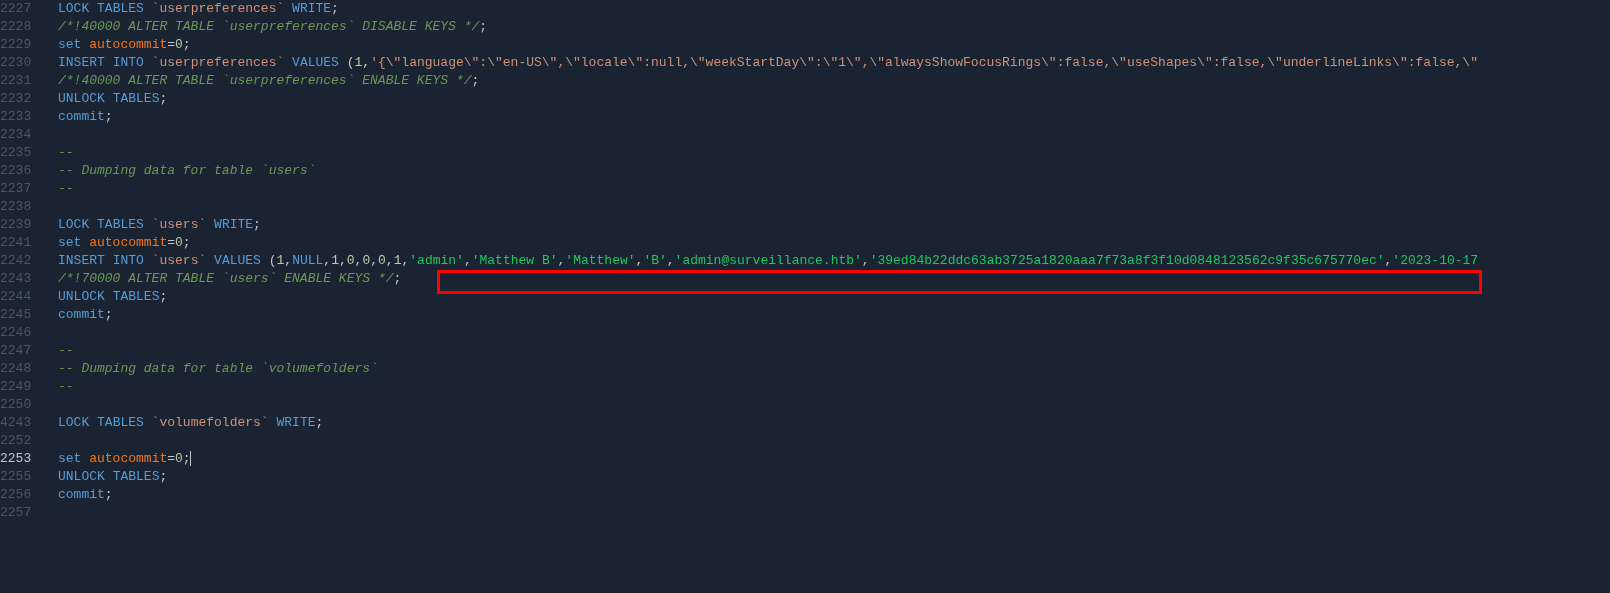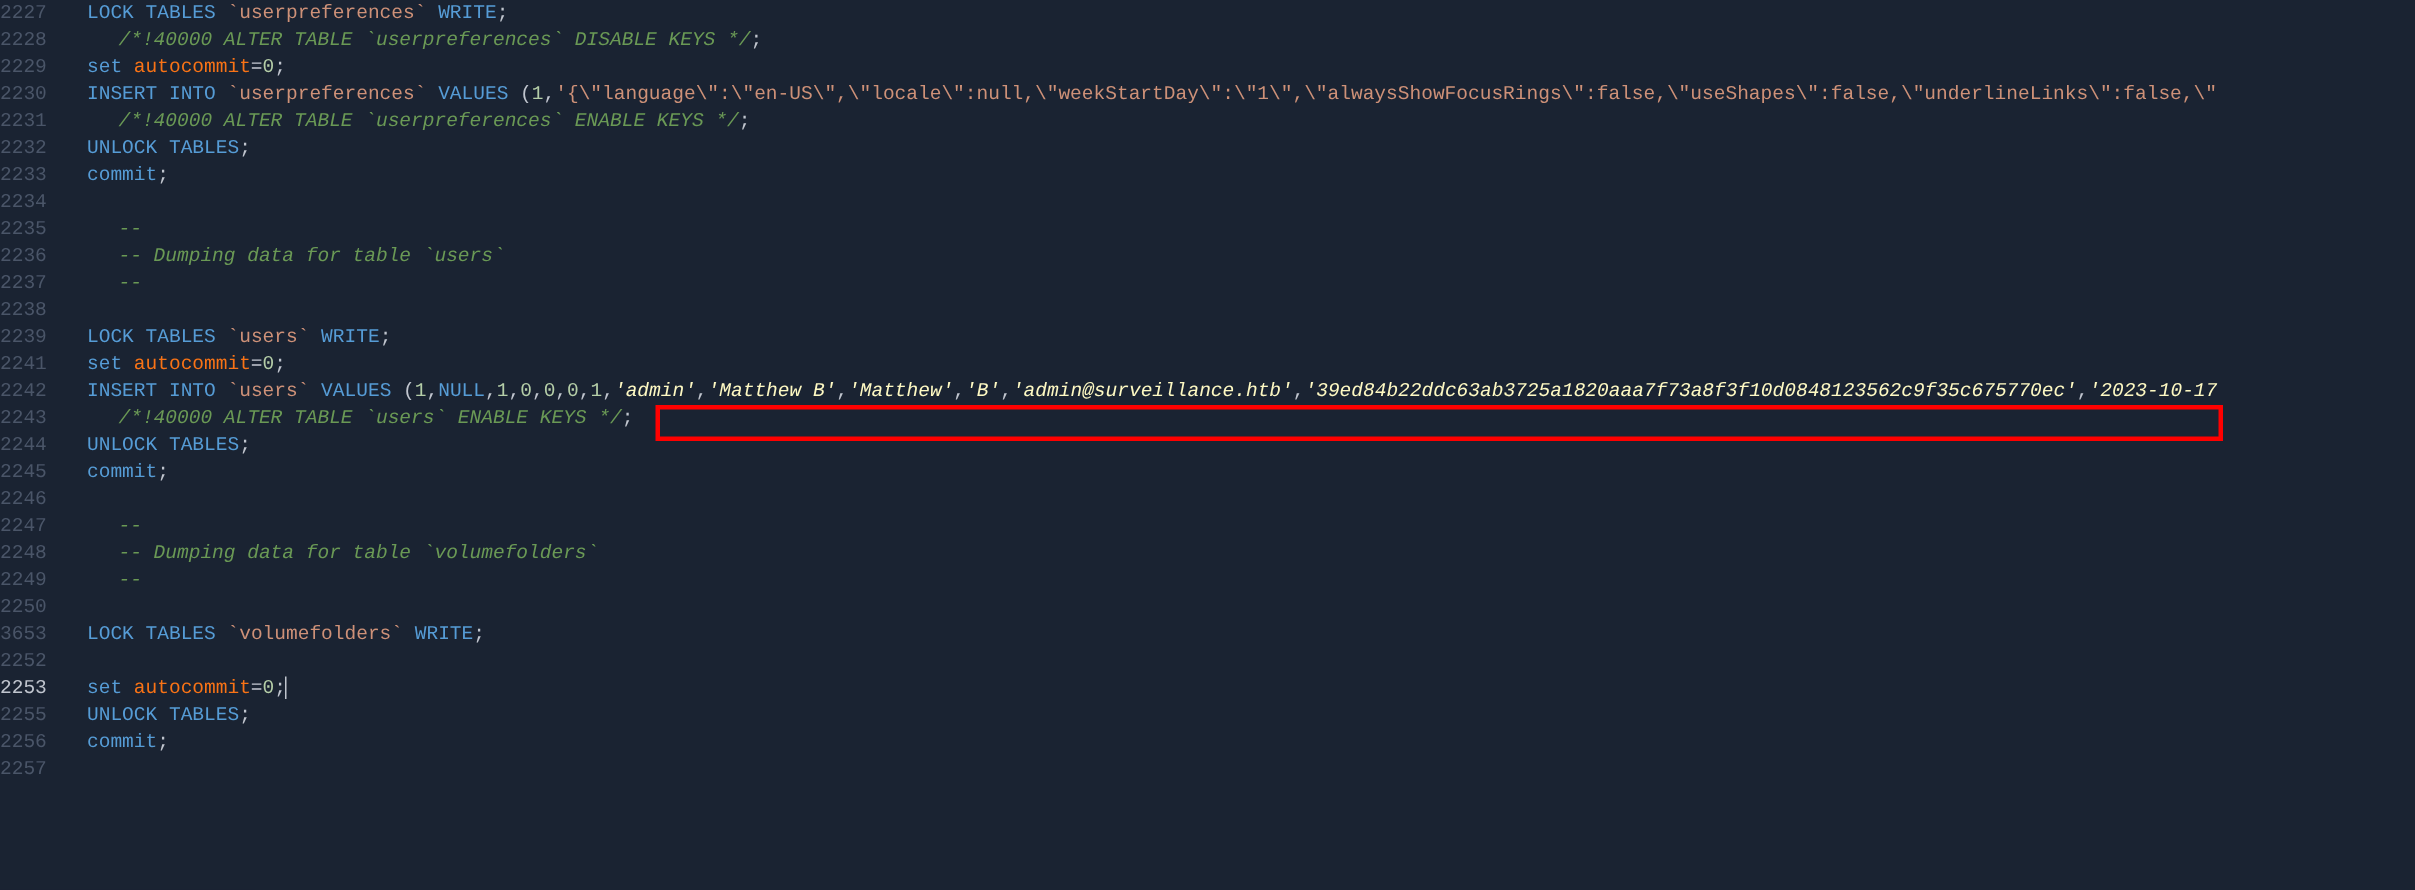--- a/index.html
+++ b/index.html
@@ -19,23 +19,23 @@
     text-align: right;
     padding-right: 32px;
     color: #4a5568;
     user-select: none;
     flex-shrink: 0;
   }
   .line.current .gutter { color: #c0c5ce; text-align: right; }
   .code { white-space: pre; }
   .kw { color: #569cd6; }
   .str { color: #ce9178; }
-  .ystr { color: #fef9c3; font-style: italic; }
+  .ystr { color: #22c55e; }
   .num-lit { color: #b5cea8; }
-  .comment { color: #6a9955; font-style: italic; margin-left: 21px; }
+  .comment { color: #6a9955; font-style: italic; }
   .punct { color: #c0c5ce; }
   .op { color: #c0c5ce; }
   .fn { color: #f97316; }
   .highlight-box {
     position: absolute;
     border: 3px solid #ff0000;
     pointer-events: none;
     z-index: 10;
   }
   .cursor {
@@ -107,21 +107,21 @@
     <div class="line">
       <div class="gutter">2241</div>
       <div class="code"><span class="kw">set</span> <span class="fn">autocommit</span><span class="op">=</span><span class="num-lit">0</span><span class="punct">;</span></div>
     </div>
     <div class="line">
       <div class="gutter">2242</div>
       <div class="code"><span class="kw">INSERT</span> <span class="kw">INTO</span> <span class="str">`users`</span> <span class="kw">VALUES</span> <span class="punct">(</span><span class="num-lit">1</span><span class="punct">,</span><span class="kw">NULL</span><span class="punct">,</span><span class="num-lit">1</span><span class="punct">,</span><span class="num-lit">0</span><span class="punct">,</span><span class="num-lit">0</span><span class="punct">,</span><span class="num-lit">0</span><span class="punct">,</span><span class="num-lit">1</span><span class="punct">,</span><span class="ystr">'admin'</span><span class="punct">,</span><span class="ystr">'Matthew B'</span><span class="punct">,</span><span class="ystr">'Matthew'</span><span class="punct">,</span><span class="ystr">'B'</span><span class="punct">,</span><span class="ystr">'admin@surveillance.htb'</span><span class="punct">,</span><span class="ystr">'39ed84b22ddc63ab3725a1820aaa7f73a8f3f10d0848123562c9f35c675770ec'</span><span class="punct">,</span><span class="ystr">'2023-10-17</span></div>
     </div>
     <div class="line">
       <div class="gutter">2243</div>
-      <div class="code"><span class="comment">/*!40000 ALTER TABLE `users` ENABLE KEYS */</span><span class="punct">;</span></div>
+      <div class="code"><span class="comment">/*!70000 ALTER TABLE `users` ENABLE KEYS */</span><span class="punct">;</span></div>
     </div>
     <div class="line">
       <div class="gutter">2244</div>
       <div class="code"><span class="kw">UNLOCK</span> <span class="kw">TABLES</span><span class="punct">;</span></div>
     </div>
     <div class="line">
       <div class="gutter">2245</div>
       <div class="code"><span class="kw">commit</span><span class="punct">;</span></div>
     </div>
     <div class="line">
@@ -138,21 +138,21 @@
     </div>
     <div class="line">
       <div class="gutter">2249</div>
       <div class="code"><span class="comment">--</span></div>
     </div>
     <div class="line">
       <div class="gutter">2250</div>
       <div class="code"></div>
     </div>
     <div class="line">
-      <div class="gutter">3653</div>
+      <div class="gutter">4243</div>
       <div class="code"><span class="kw">LOCK</span> <span class="kw">TABLES</span> <span class="str">`volumefolders`</span> <span class="kw">WRITE</span><span class="punct">;</span></div>
     </div>
     <div class="line">
       <div class="gutter">2252</div>
     </div>
     <div class="line current">
       <div class="gutter">2253</div>
       <div class="code"><span class="kw">set</span> <span class="fn">autocommit</span><span class="op">=</span><span class="num-lit">0</span><span class="punct">;</span><span class="cursor"></span></div>
     </div>
     <div class="line">

